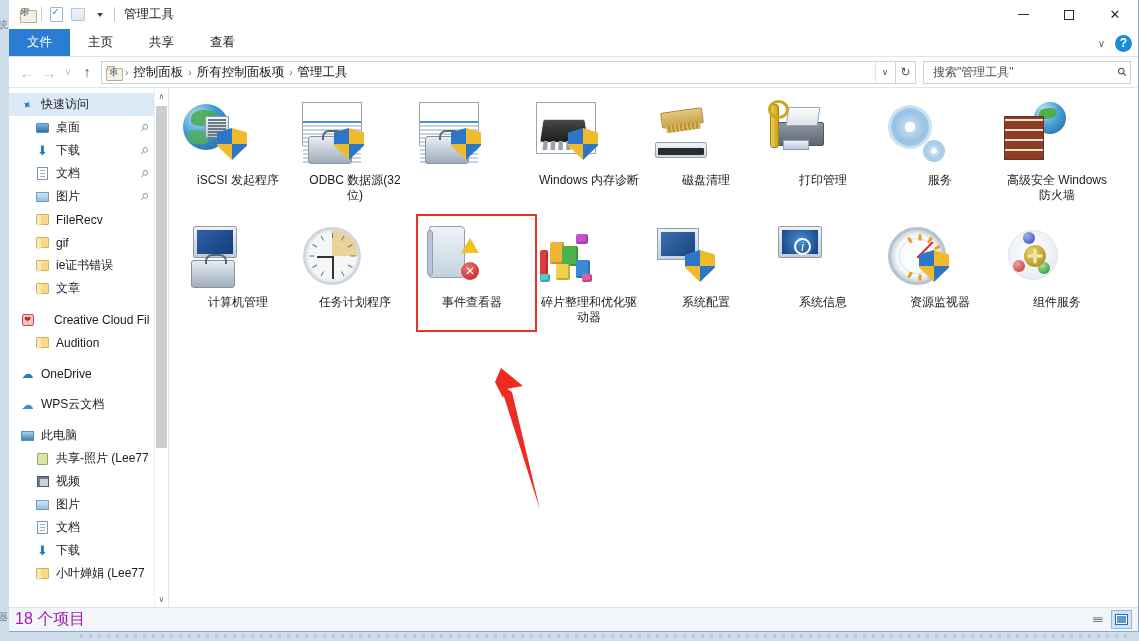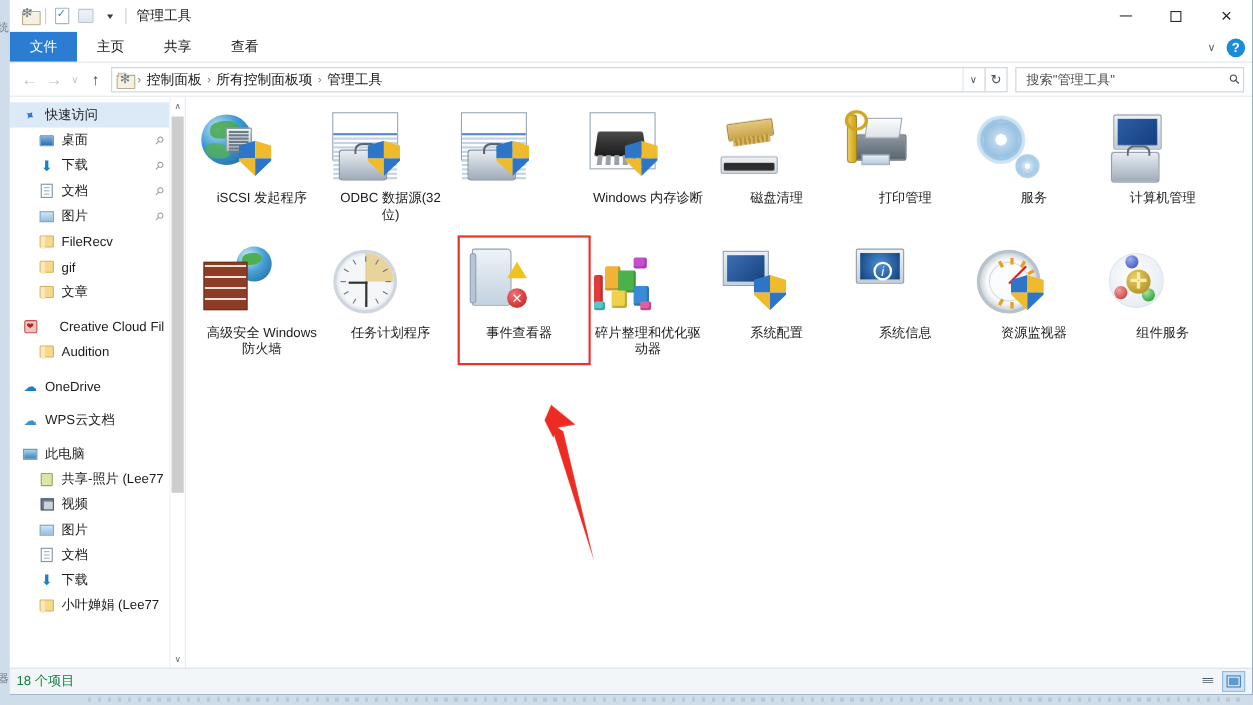--- a/index.html
+++ b/index.html
@@ -455,21 +455,21 @@
   #highlight {
     position:absolute; border:2px solid #e8322a; pointer-events:none;
   }
   #arrow-svg{ position:absolute; left:0; top:0; pointer-events:none; }
 
   
   #statusbar{
     height:24px; flex:none; background:#f2f6f9; border-top:1px solid #dbe2e8;
     display:flex; align-items:center; padding:0 6px; position:relative;
   }
-  #statustext{ font-size:12px; color:#15803d; }
+  #statustext{ font-size:16px; color:#a21caf; }
   #viewbtns{ position:absolute; right:6px; top:2px; display:flex; gap:3px; }
   .viewbtn{
     width:21px;height:19px; display:flex; align-items:center; justify-content:center;
     border:1px solid transparent;
   }
   .viewbtn.active{ background:#cfe4f7; border:1px solid #8fb9e0; }
   .vb-details{ font-size:10px; color:#4a5b6a; letter-spacing:-1px; }
   .vb-large{ width:13px;height:11px;border:1.5px solid #2a6da8;position:relative;background:#fff; }
   .vb-large:after{ content:""; position:absolute; left:1px; top:1px; width:9px; height:7px; background:#5c9bd1; }
 
@@ -610,20 +610,26 @@
           <div class="nav-item indent-1">
             <span class="nav-ico">
               <span class="i-folder"></span>
             </span>
             <span class="nav-label" style="margin-left:5px">gif</span>
           </div>
           <div class="nav-item indent-1">
             <span class="nav-ico">
               <span class="i-folder"></span>
             </span>
+            <span class="nav-label" style="margin-left:5px">ie证书错误</span>
+          </div>
+          <div class="nav-item indent-1">
+            <span class="nav-ico">
+              <span class="i-folder"></span>
+            </span>
             <span class="nav-label" style="margin-left:5px">文章</span>
           </div>
           <div class="nav-gap"></div>
           <div class="nav-item indent-0">
             <span class="nav-ico">
               <span class="i-cc">❤</span>
             </span>
             <span class="nav-label" style="margin-left:18px">Creative Cloud Fil</span>
           </div>
           <div class="nav-item indent-1">
@@ -783,33 +789,33 @@
           </div>
           <div class="tile">
             <div class="tile-art">
               <span class="art-gear"></span>
               <span class="art-gear2"></span>
             </div>
             <div class="tile-label">服务</div>
           </div>
           <div class="tile">
             <div class="tile-art">
-              <span class="art-monitor">
-                <i></i>
-              </span>
-              <span class="art-case" style="bottom:0"></span>
-            </div>
-            <div class="tile-label">计算机管理</div>
-          </div>
-          <div class="tile">
-            <div class="tile-art">
               <span class="art-globe-sm"></span>
               <span class="art-brick"></span>
             </div>
             <div class="tile-label">高级安全 Windows 防火墙</div>
+          </div>
+          <div class="tile">
+            <div class="tile-art">
+              <span class="art-monitor">
+                <i></i>
+              </span>
+              <span class="art-case" style="bottom:0"></span>
+            </div>
+            <div class="tile-label">计算机管理</div>
           </div>
           <div class="tile">
             <div class="tile-art">
               <span class="art-clock">
                 <span class="wedge"></span>
                 <span class="tick" style="transform:rotate(0deg)"></span>
                 <span class="tick" style="transform:rotate(30deg)"></span>
                 <span class="tick" style="transform:rotate(60deg)"></span>
                 <span class="tick" style="transform:rotate(90deg)"></span>
                 <span class="tick" style="transform:rotate(120deg)"></span>

